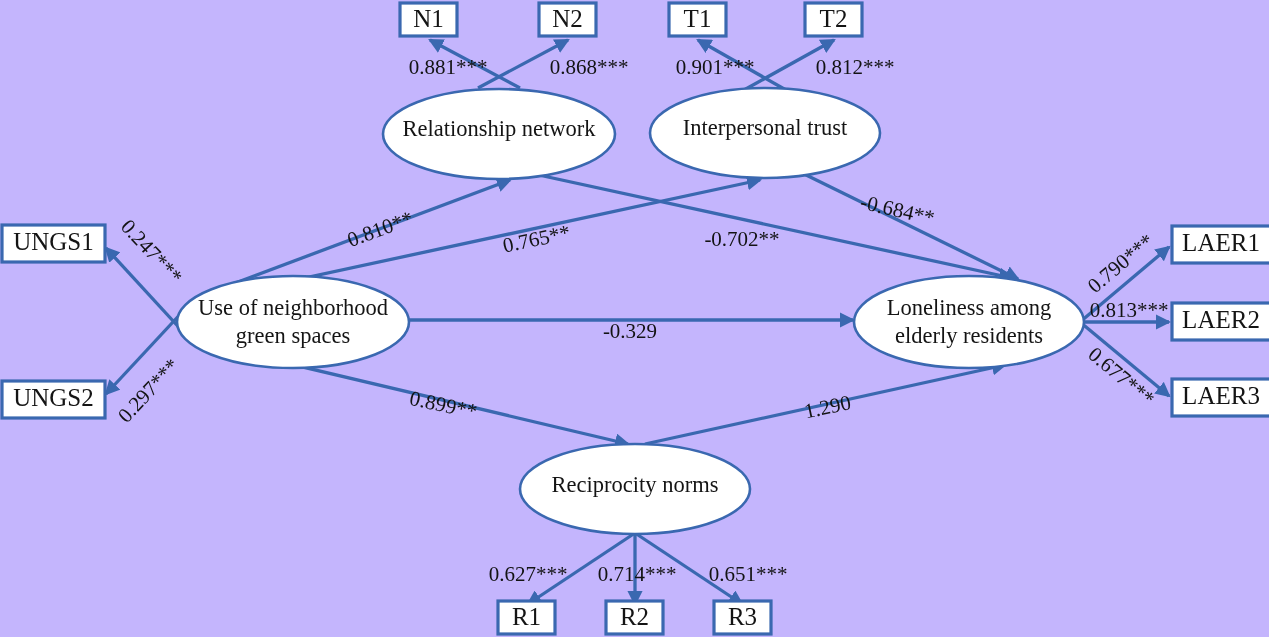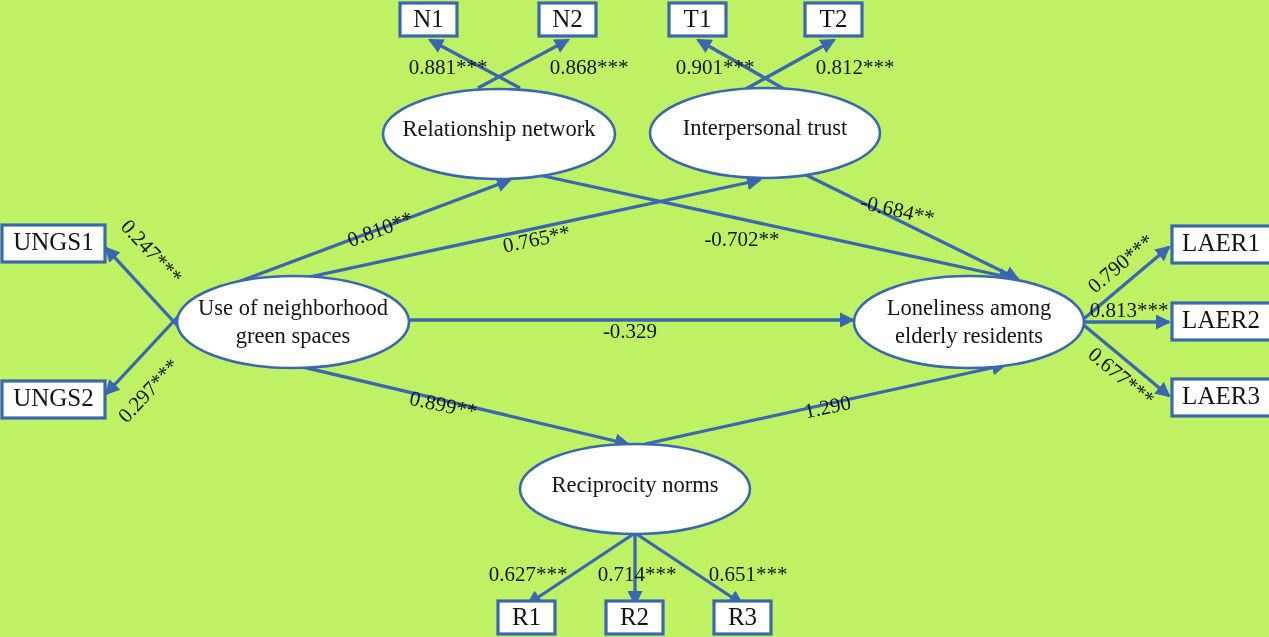--- a/index.html
+++ b/index.html
@@ -11,21 +11,21 @@
   body {
     width: 1269px;
     height: 637px;
     font-family: "Liberation Serif", "DejaVu Serif", serif;
     overflow: hidden;
   }
   #diagram-root {
     position: relative;
     width: 1269px;
     height: 637px;
-    background: #bef264;
+    background: #c4b5fd;
   }
   svg.sem-canvas {
     display: block;
     width: 1269px;
     height: 637px;
   }
   .node-box {
     fill: #ffffff;
     stroke: #3A68B0;
     stroke-width: 3.2;

